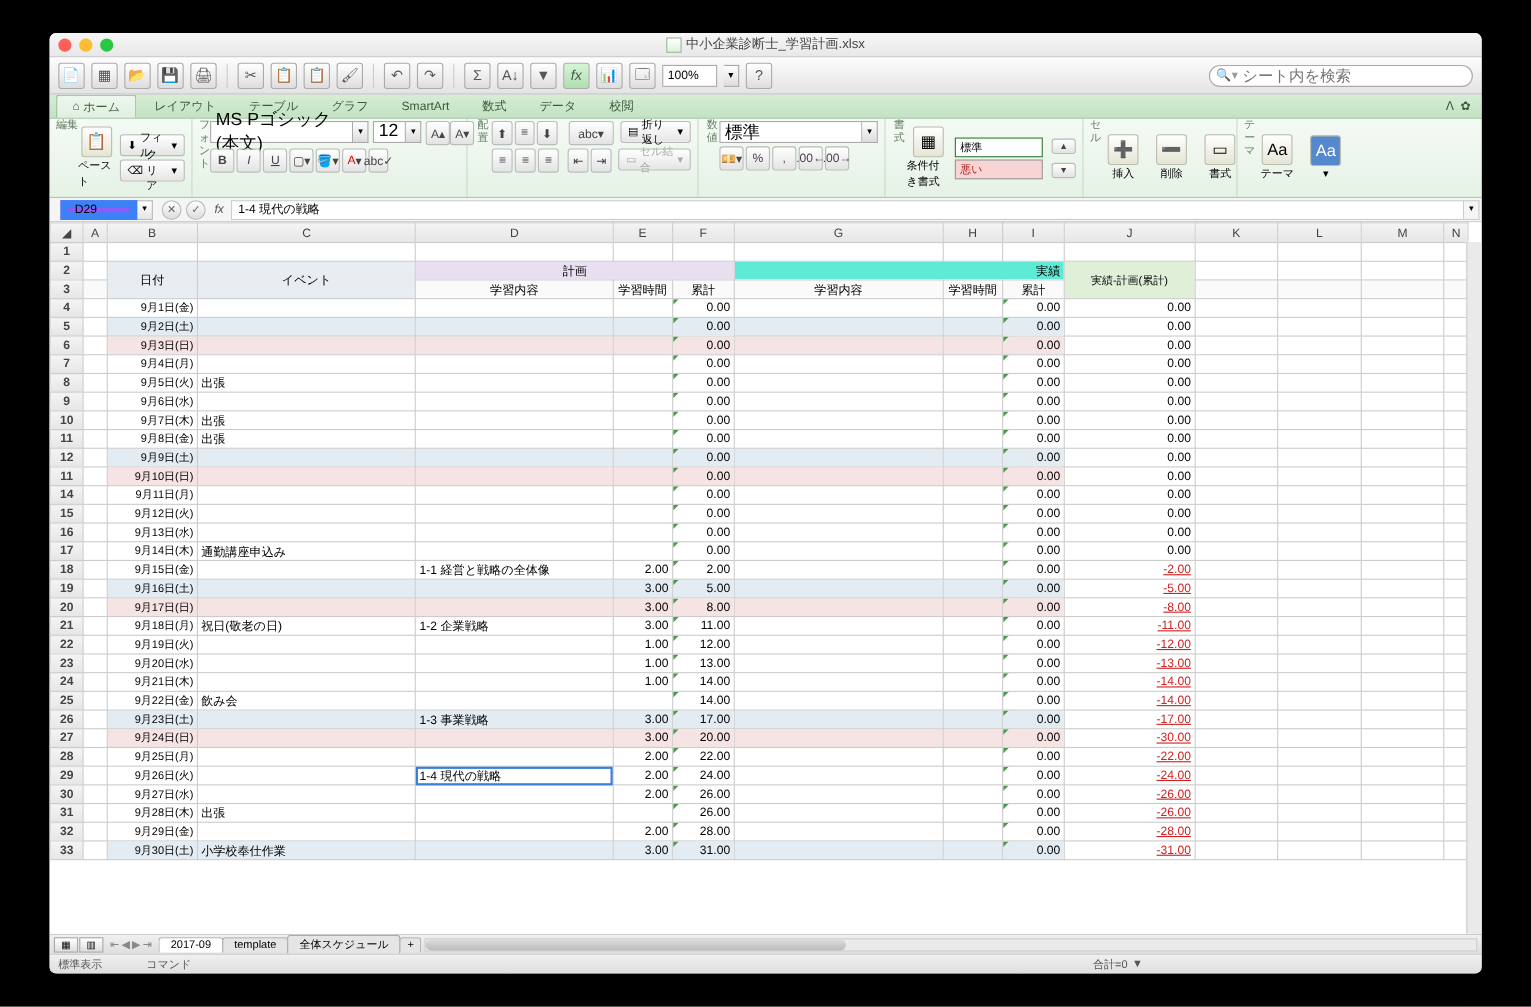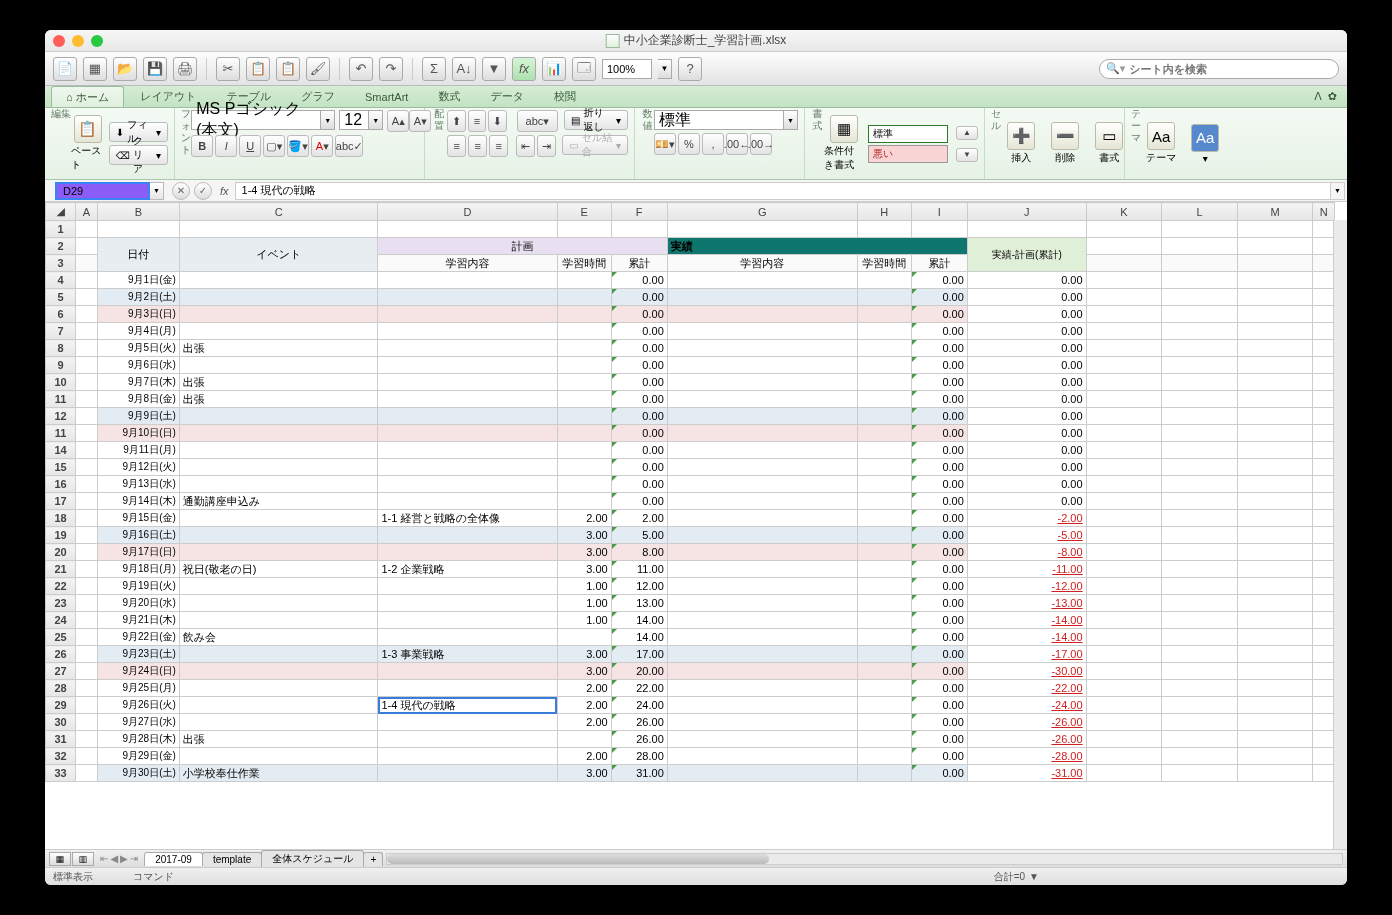--- a/index.html
+++ b/index.html
@@ -15,21 +15,21 @@
 .title-center { position: absolute; left: 50%; transform: translateX(-50%); display: flex; align-items: center; gap: 4px; color: #444; font-size: 12px; }
 .doc-icon { width: 14px; height: 14px; background: linear-gradient(#fff,#dff0df); border: 1px solid #9b9; }
 
 
 .toolbar1 { height: 34px; background: linear-gradient(#fdfdfd,#e3e3e3); border-bottom: 1px solid #bbb; display: flex; align-items: center; padding: 0 8px; gap: 6px; }
 .tb-btn { width: 24px; height: 24px; background: linear-gradient(#fff,#ddd); border: 1px solid #aaa; border-radius: 3px; display: flex; align-items: center; justify-content: center; font-size: 13px; color: #555; }
 .tb-sep { width: 1px; height: 22px; background: #ccc; margin: 0 3px; }
 .zoom-box { width: 50px; height: 20px; background: #fff; border: 1px solid #aaa; font-size: 11px; display: flex; align-items: center; padding: 0 4px; }
 .zoom-dd { width: 14px; height: 20px; background: linear-gradient(#fff,#ddd); border: 1px solid #aaa; border-left: none; font-size: 8px; display:flex;align-items:center;justify-content:center; }
 .search-box { margin-left: auto; width: 240px; height: 20px; background: #fff; border: 1px solid #aaa; border-radius: 10px; display: flex; align-items: center; padding: 0 6px; gap: 4px; color: #999; }
-.search-box input { border: none; outline: none; flex: 1; font-size: 11px; color: #999; font-weight: bold; }
+.search-box input { border: none; outline: none; flex: 1; font-size: 14px; color: #999; }
 
 
 .ribbon-tabs { height: 22px; background: linear-gradient(#d5edd5,#c3e2c3); border-bottom: 1px solid #9bbd9b; display: flex; align-items: stretch; padding: 0 6px; gap: 2px; }
 .ribbon-tab { padding: 3px 14px; font-size: 11px; color: #3a5a3a; display: flex; align-items: center; gap: 3px; cursor: pointer; border-top-left-radius: 3px; border-top-right-radius: 3px; }
 .ribbon-tab.active { background: linear-gradient(#eef7ee,#dff0df); border: 1px solid #9bbd9b; border-bottom: none; }
 .ribbon-right { margin-left: auto; display: flex; align-items: center; gap: 6px; padding-right: 4px; color: #3a5a3a; }
 
 
 .ribbon { height: 72px; background: linear-gradient(#f4faf4,#e6f2e6); border-bottom: 1px solid #aac8aa; display: flex; }
 .rgroup { border-right: 1px solid #c5dcc5; padding: 0 6px 2px; display: flex; flex-direction: row; }
@@ -41,39 +41,39 @@
 .mini-btn { height: 20px; padding: 0 6px; background: linear-gradient(#fff,#e5e5e5); border: 1px solid #bbb; border-radius: 3px; font-size: 10px; display: flex; align-items: center; gap: 3px; }
 .combo { height: 20px; background: #fff; border: 1px solid #aaa; font-size: 16px; padding: 0 4px; display: flex; align-items: center; }
 .combo-dd { width: 14px; height: 20px; background: linear-gradient(#fff,#ddd); border: 1px solid #aaa; border-left:none; font-size:7px; display:flex;align-items:center;justify-content:center; }
 .icon-btn { width: 22px; height: 22px; background: linear-gradient(#fff,#e3e3e3); border: 1px solid #bbb; border-radius: 3px; display:flex;align-items:center;justify-content:center; font-size: 11px; color:#444; }
 .style-cell { width: 80px; height: 18px; border: 1px solid #999; font-size: 10px; padding: 1px 4px; }
 .style-normal { background: #fff; border-color: #2a7a2a; }
 .style-bad { background: #f8d4d4; color: #b02020; }
 
 
 .formula-bar { height: 22px; background: #f5f5f5; border-bottom: 1px solid #ccc; display: flex; align-items: center; }
-.name-box { width: 95px; height: 18px; background: #8b5cf6; border: 2px solid #3b82f6; margin-left: 10px; padding: 0 6px; font-size: 11px; display:flex;align-items:center; }
+.name-box { width: 70px; height: 18px; background: #8b5cf6; border: 7px solid #3b82f6; margin-left: 10px; padding: 0 6px; font-size: 11px; display:flex;align-items:center; }
 .name-dd { width: 14px; height: 18px; border: 1px solid #bbb; border-left:none; background:linear-gradient(#fff,#e5e5e5); font-size:7px; display:flex;align-items:center;justify-content:center; }
 .fx-btns { display: flex; gap: 4px; margin: 0 8px; }
 .fx-btn { width: 18px; height: 18px; border-radius: 50%; background: linear-gradient(#fff,#ddd); border: 1px solid #bbb; font-size: 10px; display:flex;align-items:center;justify-content:center; color:#666; }
 .fx-label { font-style: italic; font-size: 11px; color: #555; margin-right: 6px; }
 .formula-input { flex: 1; height: 18px; background: #fff; border: 1px solid #ccc; padding: 0 6px; font-size: 11px; display:flex;align-items:center; }
 .fb-dd { width: 14px; height:18px; border:1px solid #ccc; border-left:none; background:#f5f5f5; font-size:7px;display:flex;align-items:center;justify-content:center;margin-right:2px; }
 
 
 .sheet-area { flex: 1; background: #fff; overflow: hidden; position: relative; }
 table.sheet { border-collapse: collapse; table-layout: fixed; width: 1290px; font-size: 11px; }
 table.sheet th, table.sheet td { border: 1px solid #ccc; height: 17px; padding: 0 3px; overflow: hidden; white-space: nowrap; }
 table.sheet thead th { background: linear-gradient(#f4f4f4,#e6e6e6); font-weight: normal; color: #444; text-align: center; height: 18px; }
 .row-hdr { background: linear-gradient(#f4f4f4,#e6e6e6); text-align: center; color: #444; width: 28px; }
 .corner { background: linear-gradient(#f4f4f4,#e6e6e6); }
 .col-A{width:20px}.col-B{width:76px}.col-C{width:184px}.col-D{width:166px}.col-E{width:50px}.col-F{width:52px}.col-G{width:176px}.col-H{width:50px}.col-I{width:52px}.col-J{width:110px}.col-K{width:70px}.col-L{width:70px}.col-M{width:70px}.col-N{width:20px}
 .merged-date { background: #e8edf2; text-align: center; }
 .merged-plan { background: #e8dff0; text-align: center; }
-.merged-act { background: #0f766e; text-align: left; font-weight: bold; }
+.merged-act { background: #5eead4; text-align: right; }
 .merged-diff { background: #e0efd8; text-align: center; font-size: 10px; }
 .sub-hdr td { text-align: center; background: #fafafa; font-size: 11px; }
 .num { text-align: right; }
 .neg { color: #d02020; text-decoration: underline; }
 .sat { background: #e3ecf3; }
 .sun { background: #f6e3e3; }
 .date-cell { text-align: right; font-size: 10px; }
 .selected-cell { outline: 2px solid #3b7dd8; outline-offset: -2px; }
 .tri { position: relative; }
 .tri::before { content:''; position:absolute; top:0; left:0; border-top:5px solid #4a9a4a; border-right:5px solid transparent; }
@@ -194,21 +194,21 @@
               </span>
           <span class="icon-btn">
                 <i>I</i>
               </span>
           <span class="icon-btn">
                 <u>U</u>
               </span>
           <span class="icon-btn">▢▾</span>
           <span class="icon-btn">🪣▾</span>
           <span class="icon-btn"><span style="color:#d00">A</span>▾</span>
-          <span class="icon-btn" style="width:28px">abc✓</span>
+          <span class="icon-btn" style="width:18px">abc✓</span>
         </div>
       </div>
     </div>
     <div class="rgroup" style="width:210px">
       <div class="rgroup-title">配置</div>
       <div class="rgroup-body" style="flex-direction:column;gap:3px;align-items:flex-start">
         <div style="display:flex;gap:2px">
           <span class="icon-btn">⬆</span>
           <span class="icon-btn">≡</span>
           <span class="icon-btn">⬇</span>

